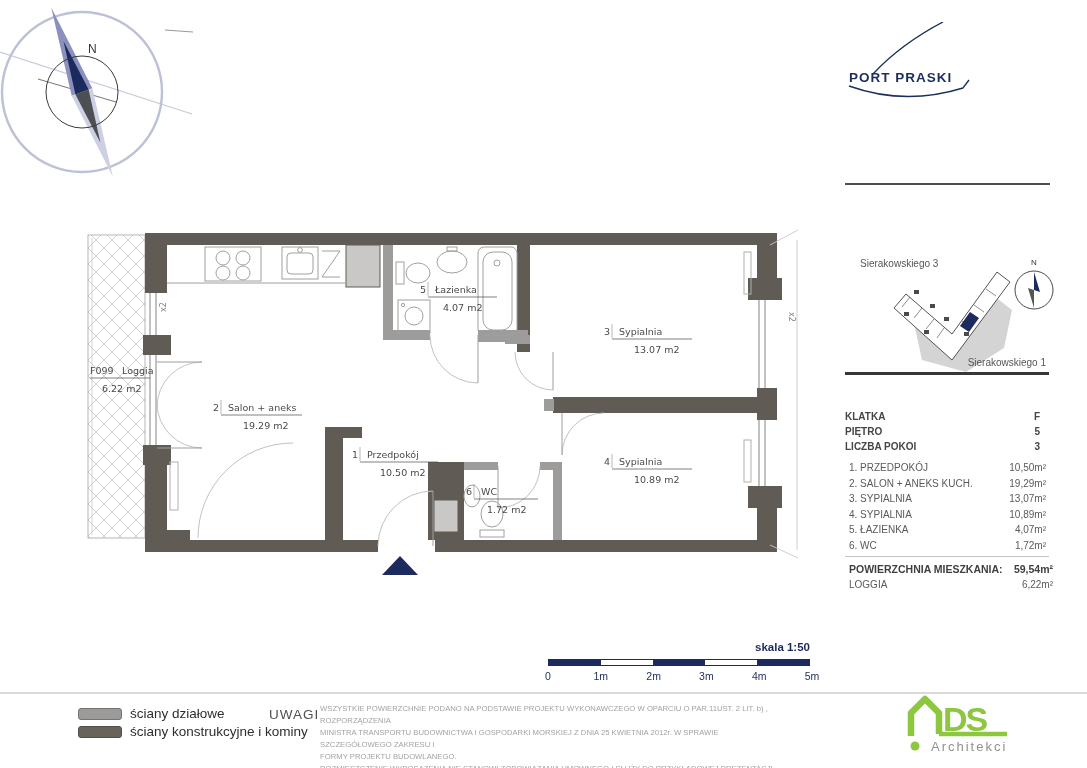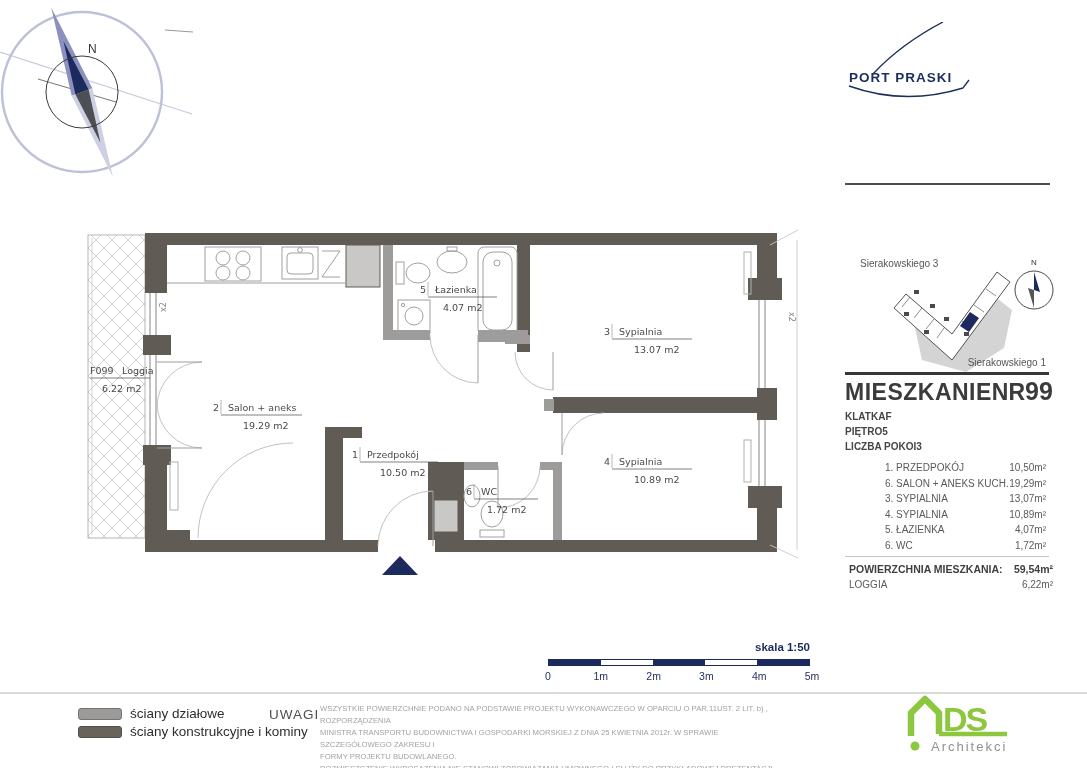--- a/index.html
+++ b/index.html
@@ -11,24 +11,24 @@
   .blue{color:#3a55a4;font-size:10.5px;line-height:14px;}
   .bld-title{font-weight:bold;font-size:12.5px;color:#3e3e3e;line-height:16px;}
   .bld-sub{font-size:11.5px;color:#4a4a4a;line-height:16px;}
   .rule-dark{background:#4f4f4f;height:2px;}
   .rule-darker{background:#383838;height:3px;}
   .rule-light{background:#c4c4c4;height:1px;}
   .apt-title{display:flex;justify-content:space-between;align-items:baseline;width:204px;}
   .apt-title .t1{font-size:23px;font-weight:bold;color:#3b3b3b;letter-spacing:.5px;}
   .apt-title .t2{font-size:23px;font-weight:bold;color:#3b3b3b;}
   .apt-title .t3{font-size:25px;font-weight:bold;color:#3b3b3b;padding-right:2px;}
-  .detail-row{display:flex;justify-content:flex-start;font-size:10px;font-weight:bold;
+  .detail-row{display:flex;justify-content:space-between;font-size:10px;font-weight:bold;
     color:#454545;line-height:15px;padding-right:9px;}
   .room-row{display:flex;justify-content:space-between;font-size:10px;color:#5a5a5a;
-    line-height:15.5px;padding:0 3px 0 4px;margin-left:36px;}
+    line-height:15.5px;padding:0 3px 0 4px;}
   .total-row{display:flex;justify-content:space-between;font-size:10.5px;font-weight:bold;
     color:#3f3f3f;line-height:16px;padding:0 3px 0 4px;}
   .loggia-row{display:flex;justify-content:space-between;font-size:10px;color:#5a5a5a;
     line-height:15px;padding:0 3px 0 4px;}
   
   .skala{font-size:11.5px;font-weight:600;color:#1d2a5e;text-align:right;width:110px;}
   .scalebar{display:flex;width:262px;height:7px;border:1px solid #1d2a5e;box-sizing:border-box;}
   .scalebar .seg{flex:1;}
   .seg.n{background:#1d2a5e;} .seg.w{background:#ffffff;}
   .ticks{position:relative;width:264px;height:14px;}
@@ -282,25 +282,20 @@
       <circle cx="184" cy="38" r="19" fill="none" stroke="#333" stroke-width="0.9"></circle>
       <polygon points="184,20 190,40 184,38" fill="#1d2a5e"></polygon>
       <polygon points="184,56 178,36 184,38" fill="#555"></polygon>
       <text class="nlabel-sm" x="181" y="13">N</text>
     </g>
     <text class="maplabel" x="196" y="114" text-anchor="end">Sierakowskiego 1</text>
   </svg>
 
   <div class="abs rule-darker" style="left:845px;top:372px;width:204px"></div>
 
-  <div class="abs apt-title" style="left:845px;top:377px">
-    <span class="t1">MIESZKANIE</span>
-    <span class="t2">NR</span>
-    <span class="t3">99</span>
-  </div>
 
   <div class="abs" style="left:845px;top:409px;width:204px">
     <div class="detail-row">
       <span>KLATKA</span>
       <span>F</span>
     </div>
     <div class="detail-row">
       <span>PIĘTRO</span>
       <span>5</span>
     </div>
@@ -309,21 +304,21 @@
       <span>3</span>
     </div>
   </div>
 
   <div class="abs" style="left:845px;top:460px;width:204px">
     <div class="room-row">
       <span>1. PRZEDPOKÓJ</span>
       <span>10,50m²</span>
     </div>
     <div class="room-row">
-      <span>6. SALON + ANEKS KUCH.</span>
+      <span>2. SALON + ANEKS KUCH.</span>
       <span>19,29m²</span>
     </div>
     <div class="room-row">
       <span>3. SYPIALNIA</span>
       <span>13,07m²</span>
     </div>
     <div class="room-row">
       <span>4. SYPIALNIA</span>
       <span>10,89m²</span>
     </div>

